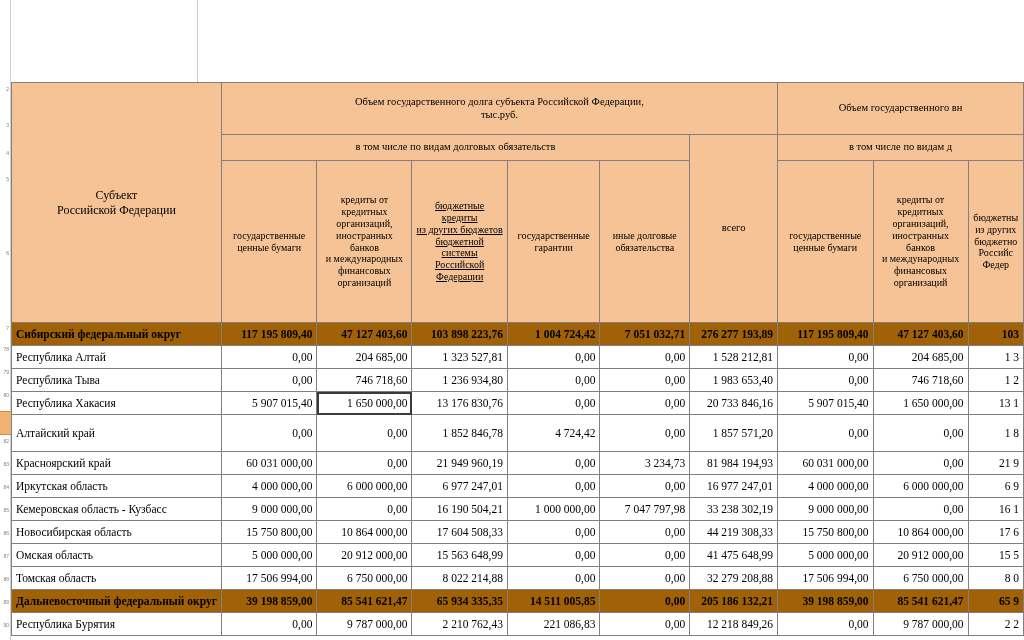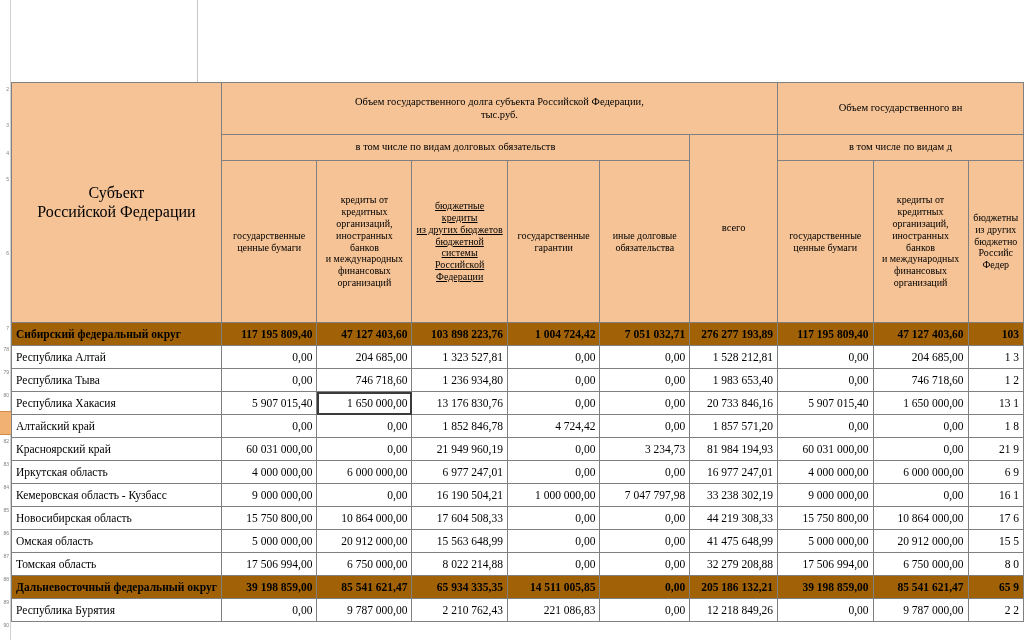--- a/index.html
+++ b/index.html
@@ -91,21 +91,21 @@
     font-family: "Liberation Serif", serif;
     font-size: 10.5px;
     line-height: 1.18;
     vertical-align: middle;
   }
   .hdr.small {
     font-size: 10px;
   }
   .subject-head {
     font-weight: bold;
-    font-size: 16px;
+    font-size: 12px;
     text-align: center;
     vertical-align: middle;
   }
   .rowname {
     text-align: left;
     font-size: 11.5px;
     padding-left: 4px;
     white-space: nowrap;
   }
   .num {
@@ -279,21 +279,21 @@
       <td class="num selcell">1 650 000,00</td>
       <td class="num">13 176 830,76</td>
       <td class="num">0,00</td>
       <td class="num">0,00</td>
       <td class="num">20 733 846,16</td>
       <td class="num">5 907 015,40</td>
       <td class="num">1 650 000,00</td>
       <td class="num">13 1</td>
     </tr>
 
-    <tr class="plain" style="height:23px;">
+    <tr class="plain" style="height:37px;">
       <td class="rowname">Алтайский край</td>
       <td class="num">0,00</td>
       <td class="num">0,00</td>
       <td class="num">1 852 846,78</td>
       <td class="num">4 724,42</td>
       <td class="num">0,00</td>
       <td class="num">1 857 571,20</td>
       <td class="num">0,00</td>
       <td class="num">0,00</td>
       <td class="num">1 8</td>

